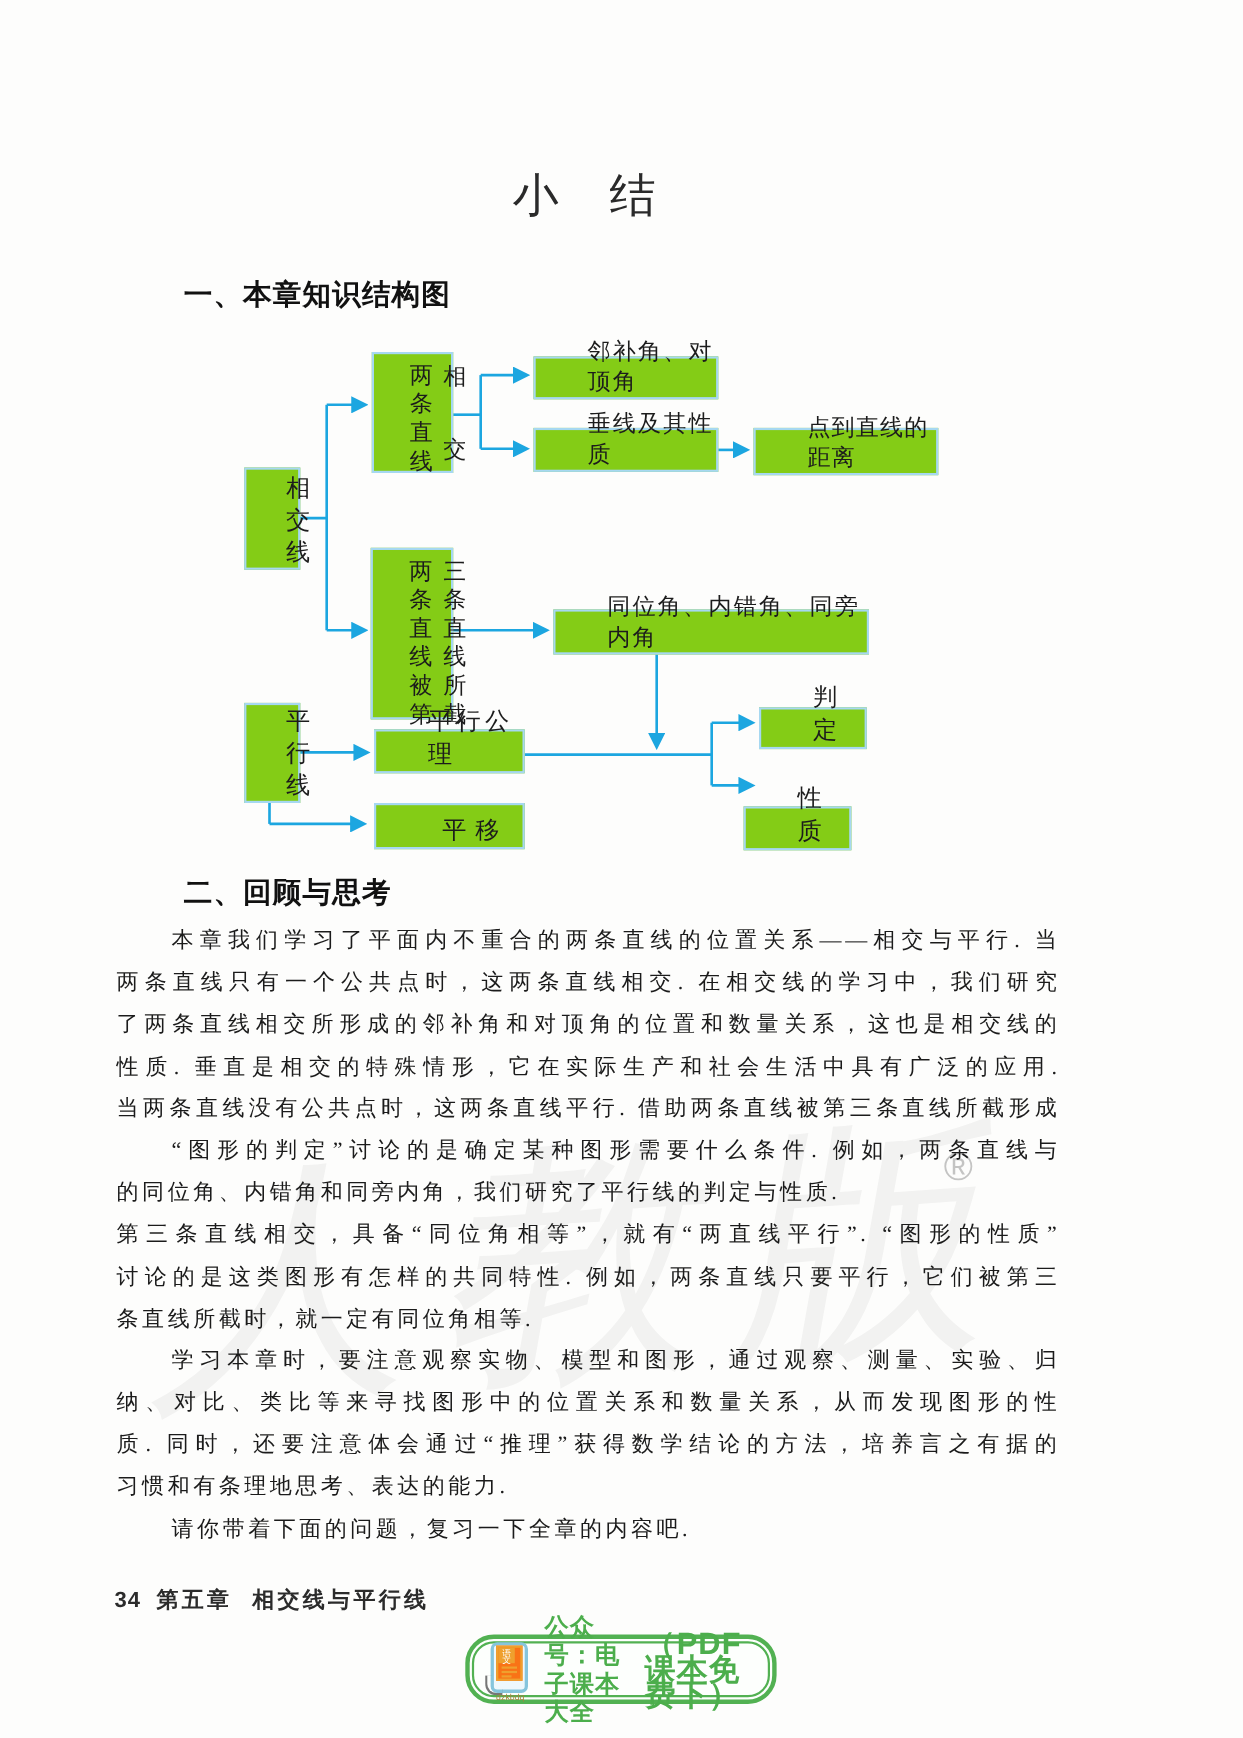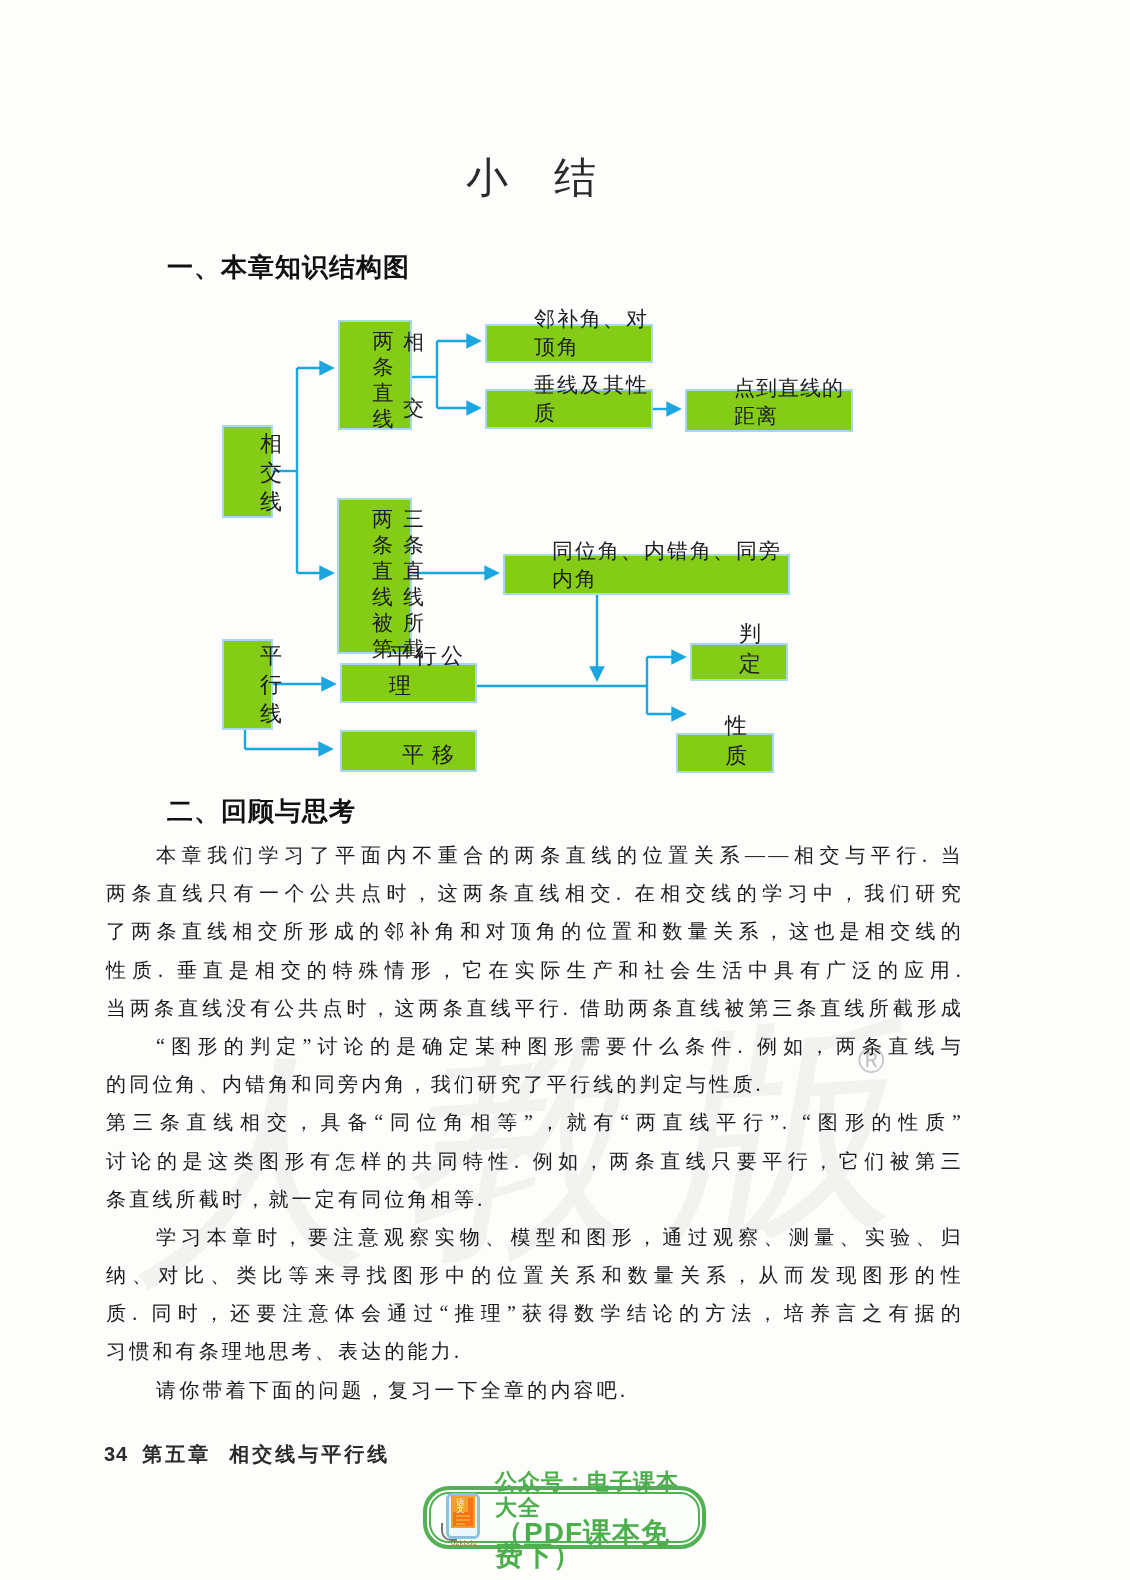--- a/index.html
+++ b/index.html
@@ -106,21 +106,21 @@
   #hand{
     position:absolute;left:2px;bottom:2px;width:14px;height:16px;
     border-left:2px solid #777;border-bottom:2px solid #777;border-radius:0 0 0 10px;
     background:transparent;
   }
   #icon-caption{
     position:absolute;left:12px;bottom:-4px;font-size:8px;color:#a8813c;
     font-family:"Liberation Sans",sans-serif;letter-spacing:0;
   }
   #badge-textcol{
-    flex:1;display:flex;flex-direction:column;align-items:center;justify-content:center;
+    flex:1;display:flex;flex-direction:row;align-items:center;justify-content:center;
     font-family:"Liberation Sans","DejaVu Sans",sans-serif;font-weight:bold;color:#4cae4c;
   }
   #badge-l1{font-size:22px;letter-spacing:1px;line-height:26px;}
   #badge-l2{font-size:28px;letter-spacing:1px;line-height:23px;}
 </style>
 </head>
 <body>
 
 <div class="abs" id="watermark">人教版</div>
 <div class="abs" id="wm-reg">®</div>

